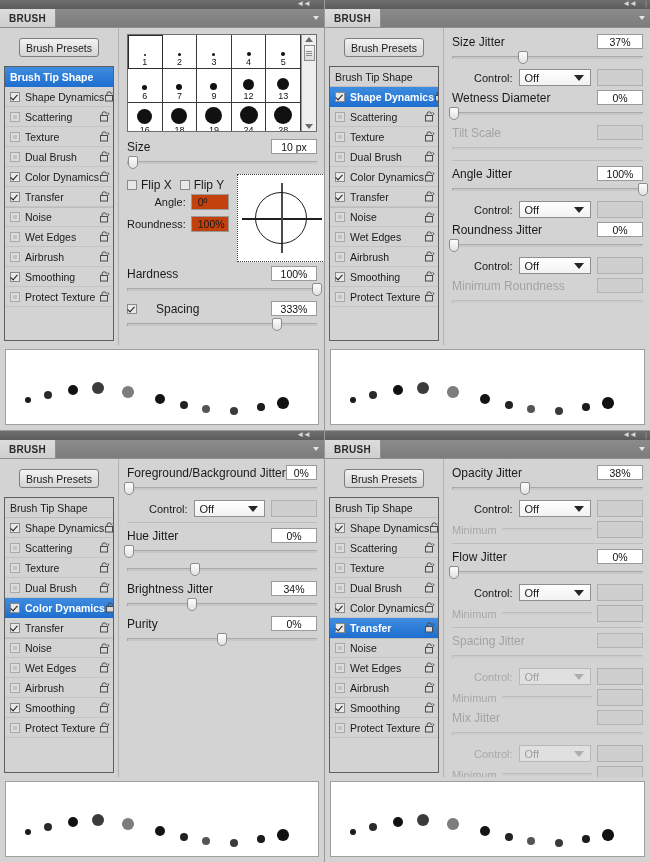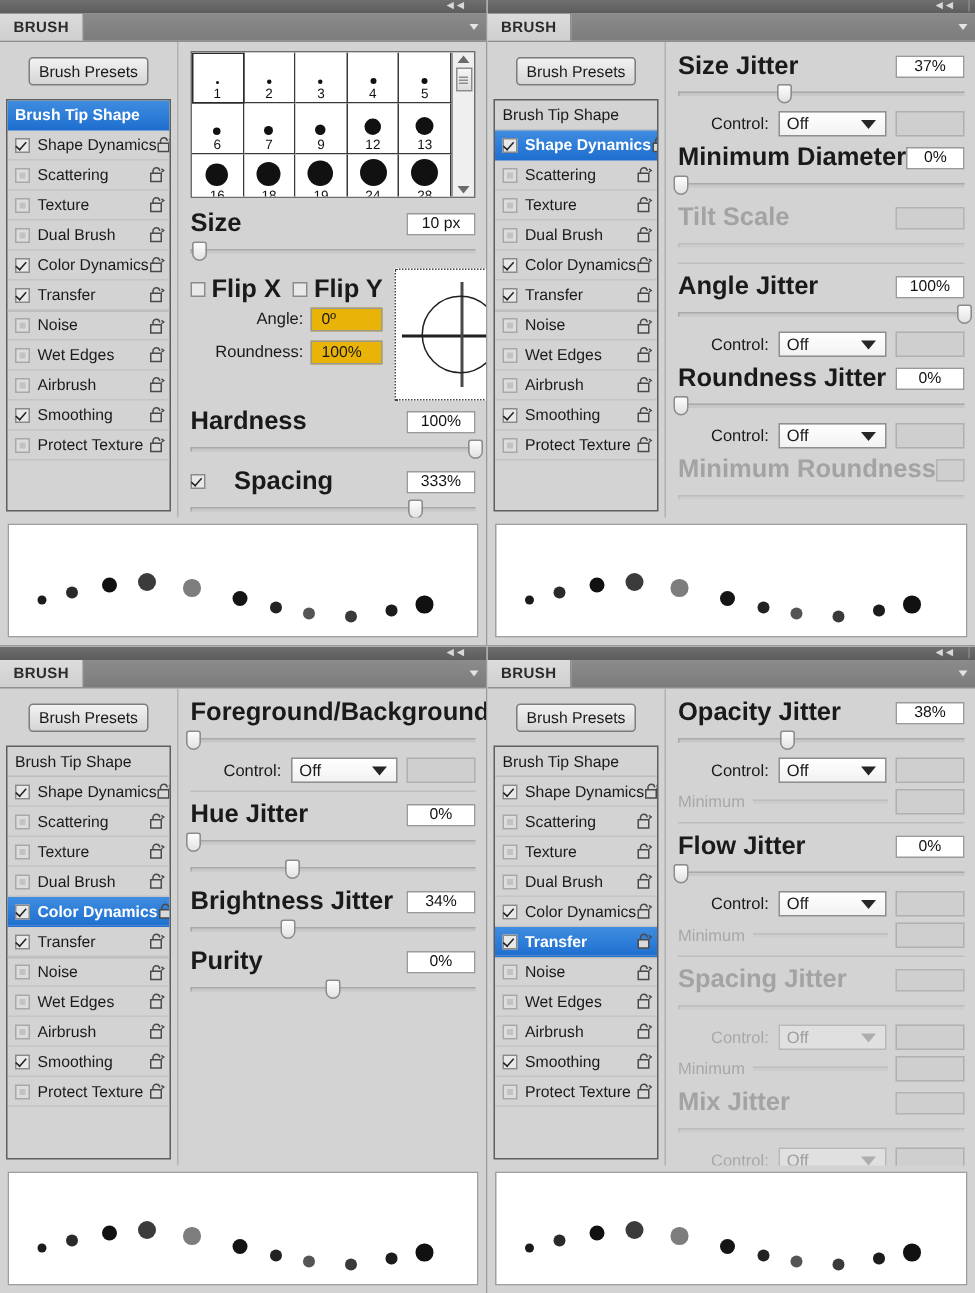--- a/index.html
+++ b/index.html
@@ -238,21 +238,21 @@
   .strack { flex:1; }
 
   
   .frow {
     display: flex;
     align-items: center;
     justify-content: space-between;
     margin-bottom: 2px;
     min-height: 15px;
   }
-  .flabel { font-size: 17px; white-space: nowrap; font-weight: bold; }
+  .flabel { font-size: 12px; white-space: nowrap; }
   .flabel.dim { color: #a3a3a3; }
   .fval {
     width: 46px; height: 15px;
     border: 1px solid #9a9a9a;
     background: #fff;
     font-size: 10.5px;
     display: flex; align-items: center; justify-content: center;
     color: #111;
   }
   .fval.dim { background: #cfcfcf; border-color:#b4b4b4; color:#b0b0b0; }
@@ -317,21 +317,21 @@
   .flipline { display:flex; align-items:center; gap:4px; margin: 4px 0 2px 0;}
   .fcb {
     width:10px;height:10px;border:1px solid #8a8a8a;background:#e8e8e8;position:relative;
   }
   .fcb.checked::after{content:"";position:absolute;left:1px;top:0;width:3px;height:6px;
     border:solid #202020;border-width:0 1.4px 1.4px 0;transform:rotate(42deg);}
   .tiprow { display:flex; gap:8px; }
   .tipleft { flex:1; }
   .anglerow { display:flex; align-items:center; justify-content:flex-end; gap:5px; margin-bottom:6px;}
   .anglerow .al { font-size:11px; }
-  .anglebox { width:48px;height:16px;border:1px solid #9a9a9a;background:#eab308;
+  .anglebox { width:38px;height:16px;border:1px solid #9a9a9a;background:#c2410c;
     display:flex;align-items:center;padding-left:6px;font-size:10.5px;}
   .tipprev {
     width: 88px; height: 88px;
     border: 1px dotted #444;
     background: #fff;
     position: relative;
     flex: 0 0 88px;
   }
   .tipprev .circ {
     position:absolute; left:50%; top:50%; transform:translate(-50%,-50%);
@@ -800,21 +800,21 @@
         <div class="ctlrow">
           <span class="clbl">Control:</span>
           <span class="select">
             <span>Off</span>
             <span class="tri"></span>
           </span>
           <span class="stub"></span>
         </div>
 
         <div class="frow">
-          <span class="flabel">Minimum Diameter</span>
+          <span class="flabel">Wetness Diameter</span>
           <span class="fval">0%</span>
         </div>
         <div class="slider">
           <div class="strackline"></div>
             <div class="knob" style="left:1%"></div>
         </div>
 
         <div class="frow">
           <span class="flabel dim">Tilt Scale</span>
           <span class="fval dim"></span>

